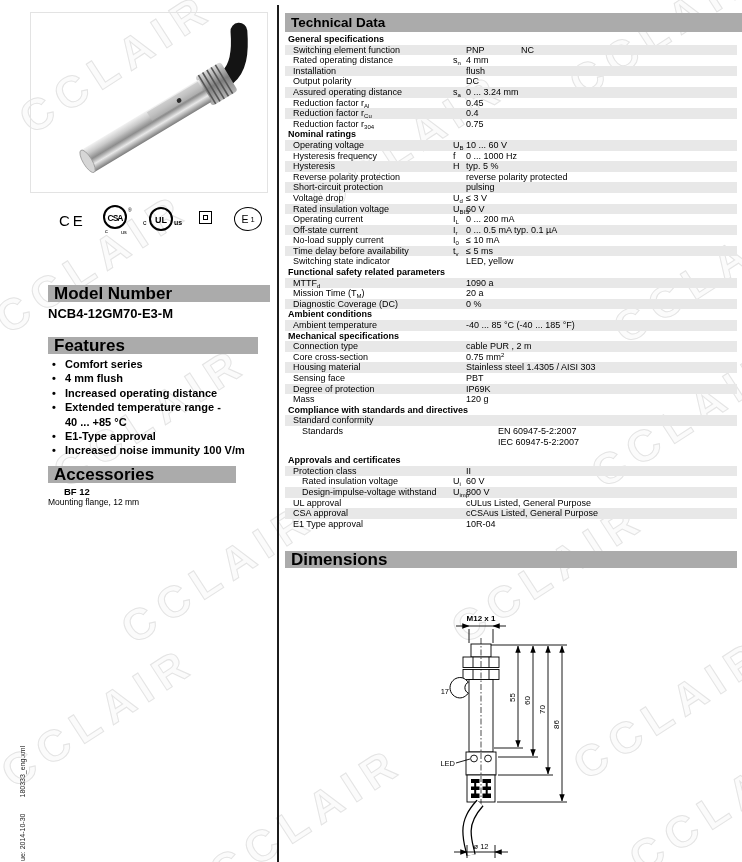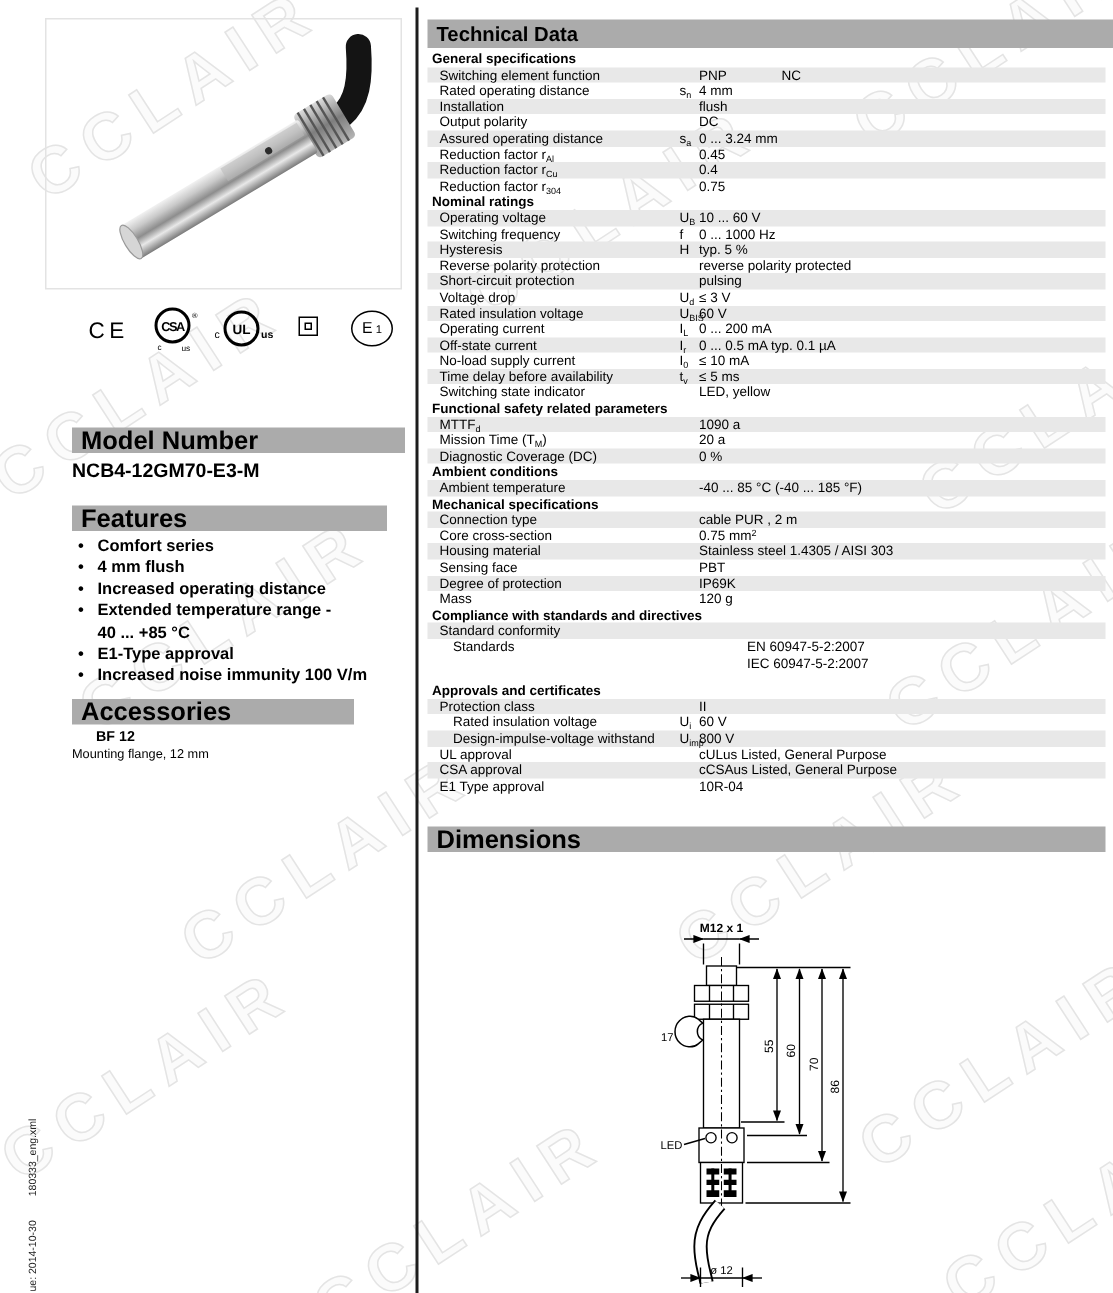--- a/index.html
+++ b/index.html
@@ -207,21 +207,21 @@
         </div>
       </div>
       <div class="tsection">
         <div class="tsect">Nominal ratings</div>
         <div class="trow shade">
           <span class="tlabel">Operating voltage</span>
           <span class="tsym">U<sub>B</sub></span>
           <span class="tval">10 ... 60 V</span>
         </div>
         <div class="trow">
-          <span class="tlabel">Switching frequency</span>
+          <span class="tlabel">Hysteresis frequency</span>
           <span class="tsym">f</span>
           <span class="tval">0 ... 1000 Hz</span>
         </div>
         <div class="trow shade">
           <span class="tlabel">Hysteresis</span>
           <span class="tsym">H</span>
           <span class="tval">typ. 5 %</span>
         </div>
         <div class="trow">
           <span class="tlabel">Reverse polarity protection</span>

